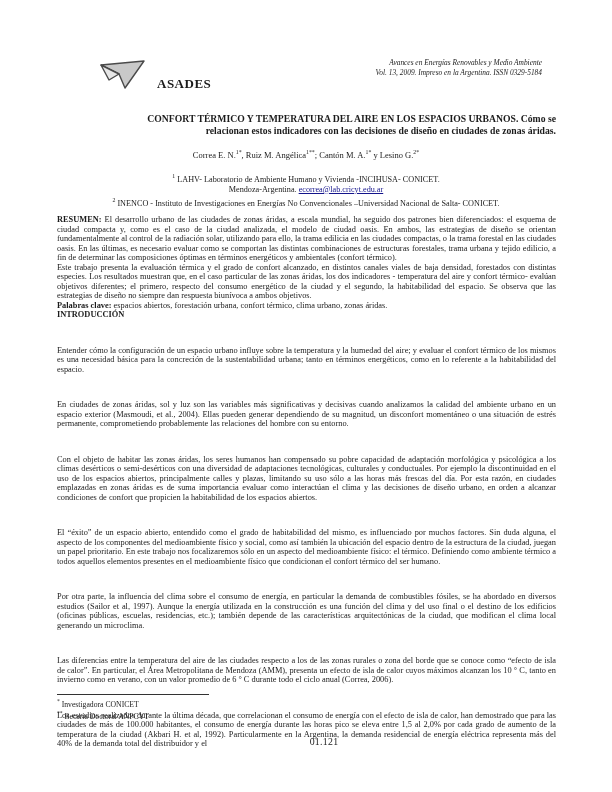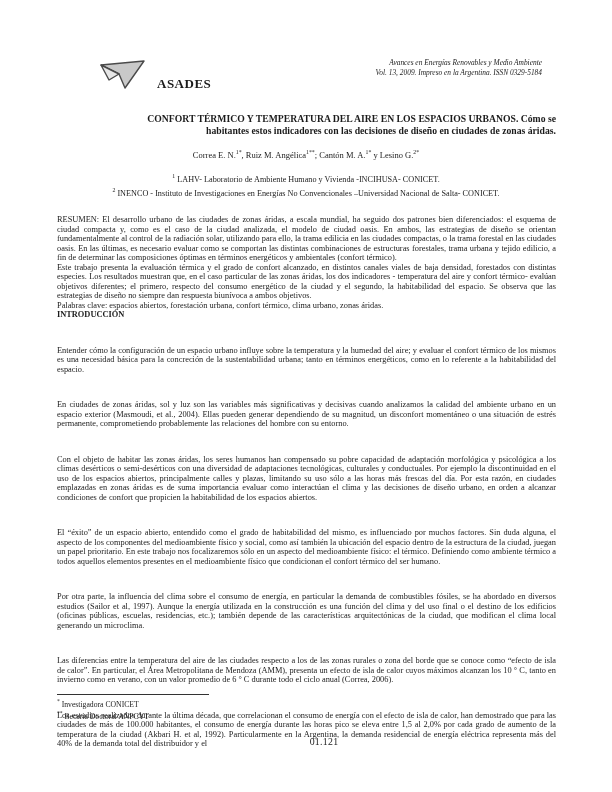--- a/index.html
+++ b/index.html
@@ -48,21 +48,21 @@
   .email{color:#14148c;text-decoration:underline;cursor:pointer;}
   
   .body{
     position:absolute;top:215px;left:57px;width:499px;
     font-size:8.35px;line-height:9.5px;text-align:justify;
   }
   .body p{margin:0;}
   .body .gap{margin-top:26px;}
   .kw{margin-top:10px;}
   .intro-head{margin-top:11px;font-weight:bold;}
-  b{font-weight:normal;}
+  b{font-weight:bold;}
   
   .footnotes{
     position:absolute;left:57px;top:694px;width:320px;
     font-size:7.7px;line-height:9.4px;
   }
   .fnrule{width:152px;border-top:1px solid #333;margin-bottom:2px;}
   .footnotes p{margin:0;}
   .footnotes sup{font-size:5.5px;}
   .pageno{
     position:absolute;top:736px;left:0;right:0;
@@ -83,27 +83,28 @@
       <span class="logo-text">ASADES</span>
     </div>
     <div class="journal">
       <div>Avances en Energías Renovables y Medio Ambiente</div>
       <div>Vol. 13,  2009.  Impreso en la Argentina.  ISSN  0329-5184</div>
     </div>
   </div>
 
   <div class="title">
     <div>CONFORT TÉRMICO Y TEMPERATURA DEL AIRE  EN LOS ESPACIOS URBANOS. Cómo se</div>
-    <div>habitantes estos indicadores con las decisiones de diseño en ciudades de zonas áridas.</div>
+    <div>relacionan estos indicadores con las decisiones de diseño en ciudades de zonas áridas.</div>
   </div>
 
   <div class="authors"><span><span>Correa E. N.</span><sup>1*</sup><span>, </span></span><span><span>Ruiz  M. Angélica</span><sup>1**</sup><span>; </span></span><span><span>Cantón M. A.</span><sup>1*</sup><span> y </span></span><span><span>Lesino G.</span><sup>2*</sup></span></div>
 
   <div class="affils">
     <p><sup>1</sup><span> LAHV- Laboratorio de Ambiente Humano y Vivienda -INCIHUSA- CONICET.</span></p>
+    <p><span>Mendoza-Argentina.  </span><a class="email">ecorrea@lab.cricyt.edu.ar</a></p>
     <p><sup>2</sup><span> INENCO - Instituto de Investigaciones en Energías No Convencionales –Universidad Nacional de Salta- CONICET.</span></p>
   </div>
 
   <div class="body">
     <p>
       <b>RESUMEN:</b>
       <span>El desarrollo urbano de las ciudades de zonas áridas, a escala mundial, ha seguido dos patrones bien diferenciados: el esquema de ciudad compacta y, como es el caso de la ciudad analizada, el modelo de ciudad oasis. En ambos, las estrategias de diseño se orientan fundamentalmente al control de la radiación solar, utilizando para ello, la trama edilicia en las ciudades compactas, o la trama forestal en las ciudades oasis. En las últimas, es necesario evaluar como se comportan las distintas combinaciones de estructuras forestales, trama urbana y tejido edilicio, a fin de determinar las composiciones óptimas en términos energéticos y ambientales (confort térmico).</span>
     </p>
     <p>Este trabajo presenta la evaluación térmica y el grado de confort alcanzado, en distintos canales viales de baja densidad, forestados con distintas especies. Los resultados muestran que, en el caso particular de las zonas áridas, los dos indicadores - temperatura del aire y confort térmico- evalúan objetivos diferentes; el primero, respecto del consumo energético de la ciudad y el segundo, la habitabilidad del espacio. Se observa que las estrategias de diseño no siempre dan respuesta biunívoca a ambos objetivos.</p>
 

